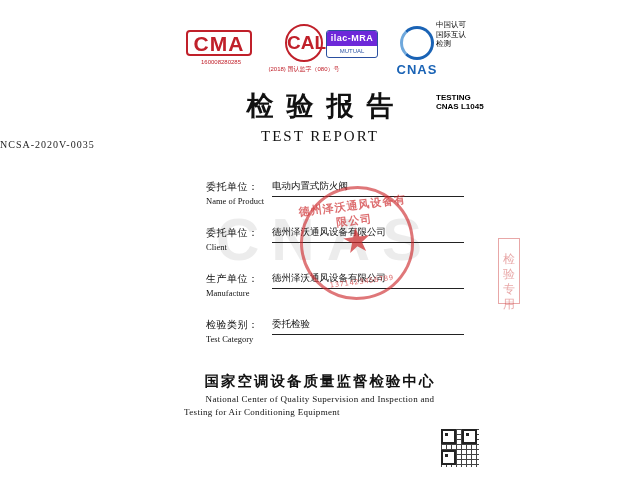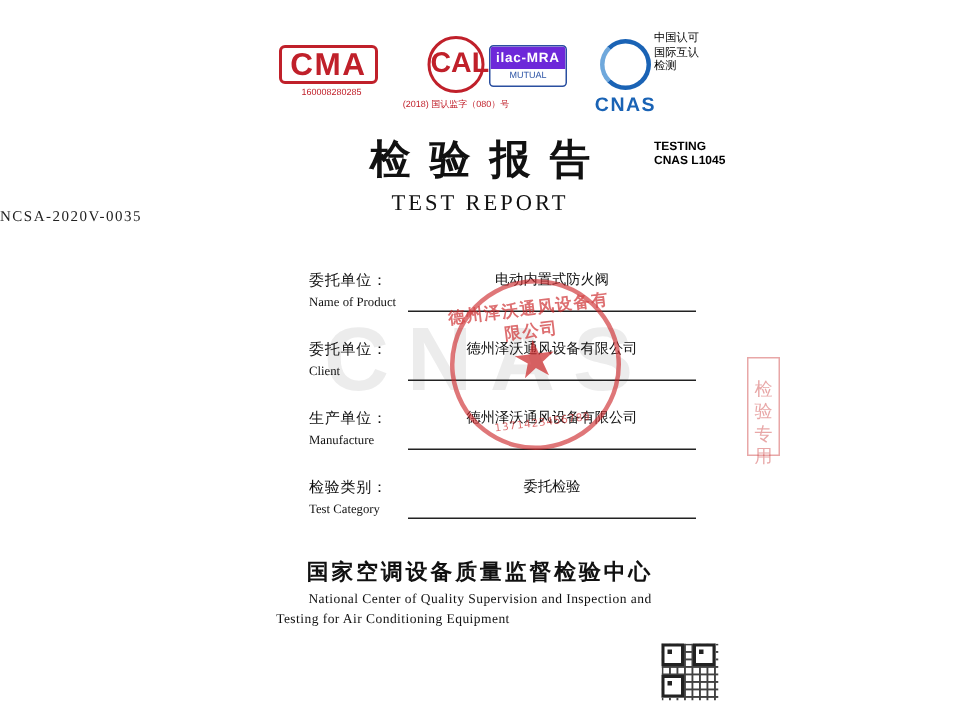--- a/index.html
+++ b/index.html
@@ -229,25 +229,25 @@
     font-size: 8.5px;
     color: #111111;
     margin-top: 2px;
     white-space: nowrap;
   }
   .field-value {
     position: absolute;
     left: 66px;
     top: 0;
     width: 192px;
-    text-align: center;
+    text-align: left;
     font-family: "DejaVu Serif", serif;
     font-size: 9.5px;
     color: #111111;
-    padding-bottom: 14px;
+    padding-bottom: 3px;
     border-bottom: 1px solid #222222;
     white-space: nowrap;
     overflow: hidden;
   }
 
   
   .org-cn {
     position: absolute;
     top: 372px;
     left: 0;

